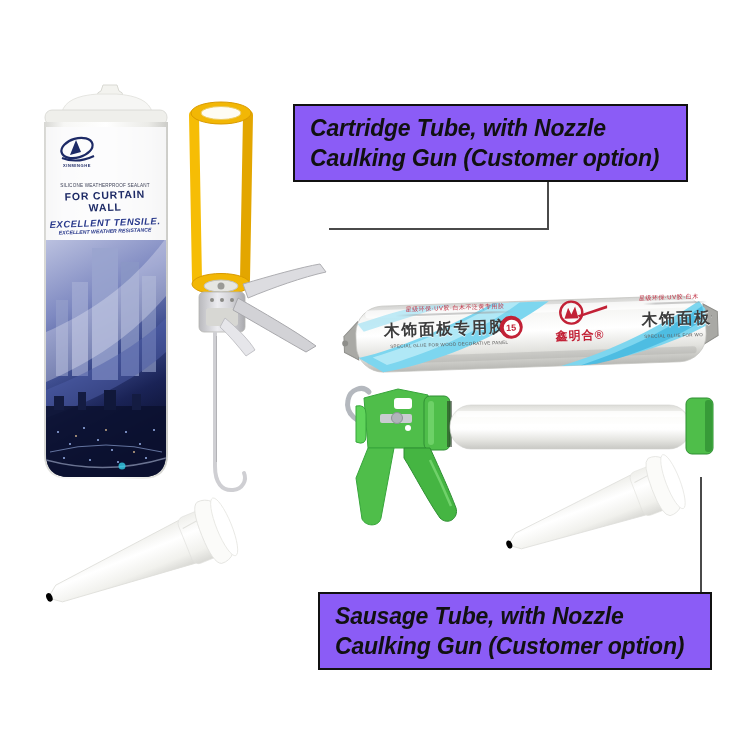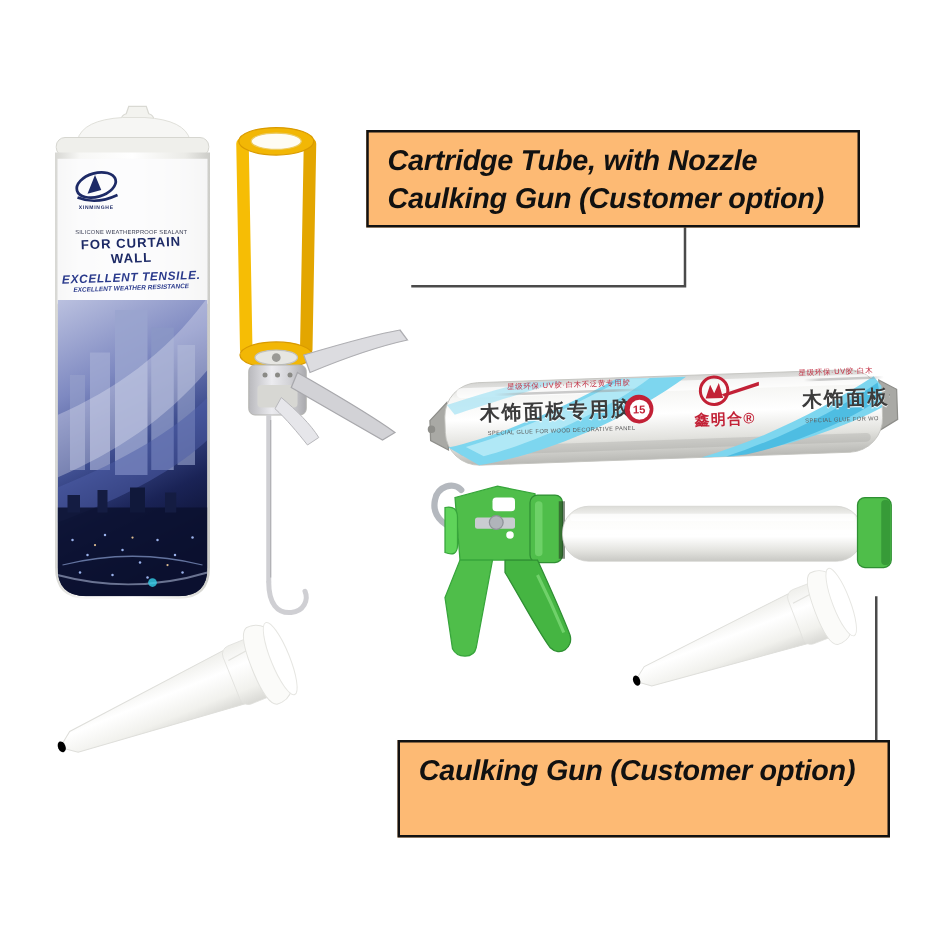--- a/index.html
+++ b/index.html
@@ -2,21 +2,21 @@
 <html><head>
 <meta charset="utf-8">
 <style>
   html,body{margin:0;padding:0;}
   body{
     width:750px;height:750px;background:#ffffff;position:relative;overflow:hidden;
     font-family:"Liberation Sans",sans-serif;
   }
   .abs{position:absolute;}
   .callout{
-    box-sizing:border-box;border:2px solid #111;background:#fdba74;
+    box-sizing:border-box;border:2px solid #111;background:#8b5cf6;
     font-style:italic;font-weight:700;font-size:23px;line-height:30px;color:#111;
     padding:7px 6px 0 15px;letter-spacing:-0.2px;white-space:nowrap;
   }
   .cart-label{ text-align:center;color:#1d2a66; }
   .tiny{font-size:5px;letter-spacing:.2px;color:#3a4070;}
   .sausage-wrap{
     transform:rotate(-2deg);transform-origin:50% 50%;overflow:hidden;
   }
   .cnTitle{font-weight:700;font-size:16px;color:#3c3c3c;letter-spacing:1.5px;
     text-shadow:0 1px 0 rgba(255,255,255,.8);white-space:nowrap;}
@@ -242,14 +242,15 @@
   <div class="abs cnTitle" style="left:290px;top:16px;">木饰面板专</div>
   <div class="abs enSub" style="left:292px;top:40px;width:80px;">SPECIAL GLUE FOR WO</div>
 </div>
 
 <div class="abs callout" style="left:293px;top:104px;width:395px;height:78px;">
   <div>Cartridge Tube, with Nozzle</div>
   <div>Caulking Gun (Customer option)</div>
 </div>
 
 <div class="abs callout" style="left:318px;top:592px;width:394px;height:78px;">
+  <div>Sausage Tube, with Nozzle</div>
   <div>Caulking Gun (Customer option)</div>
 </div>
 
 </body></html>

